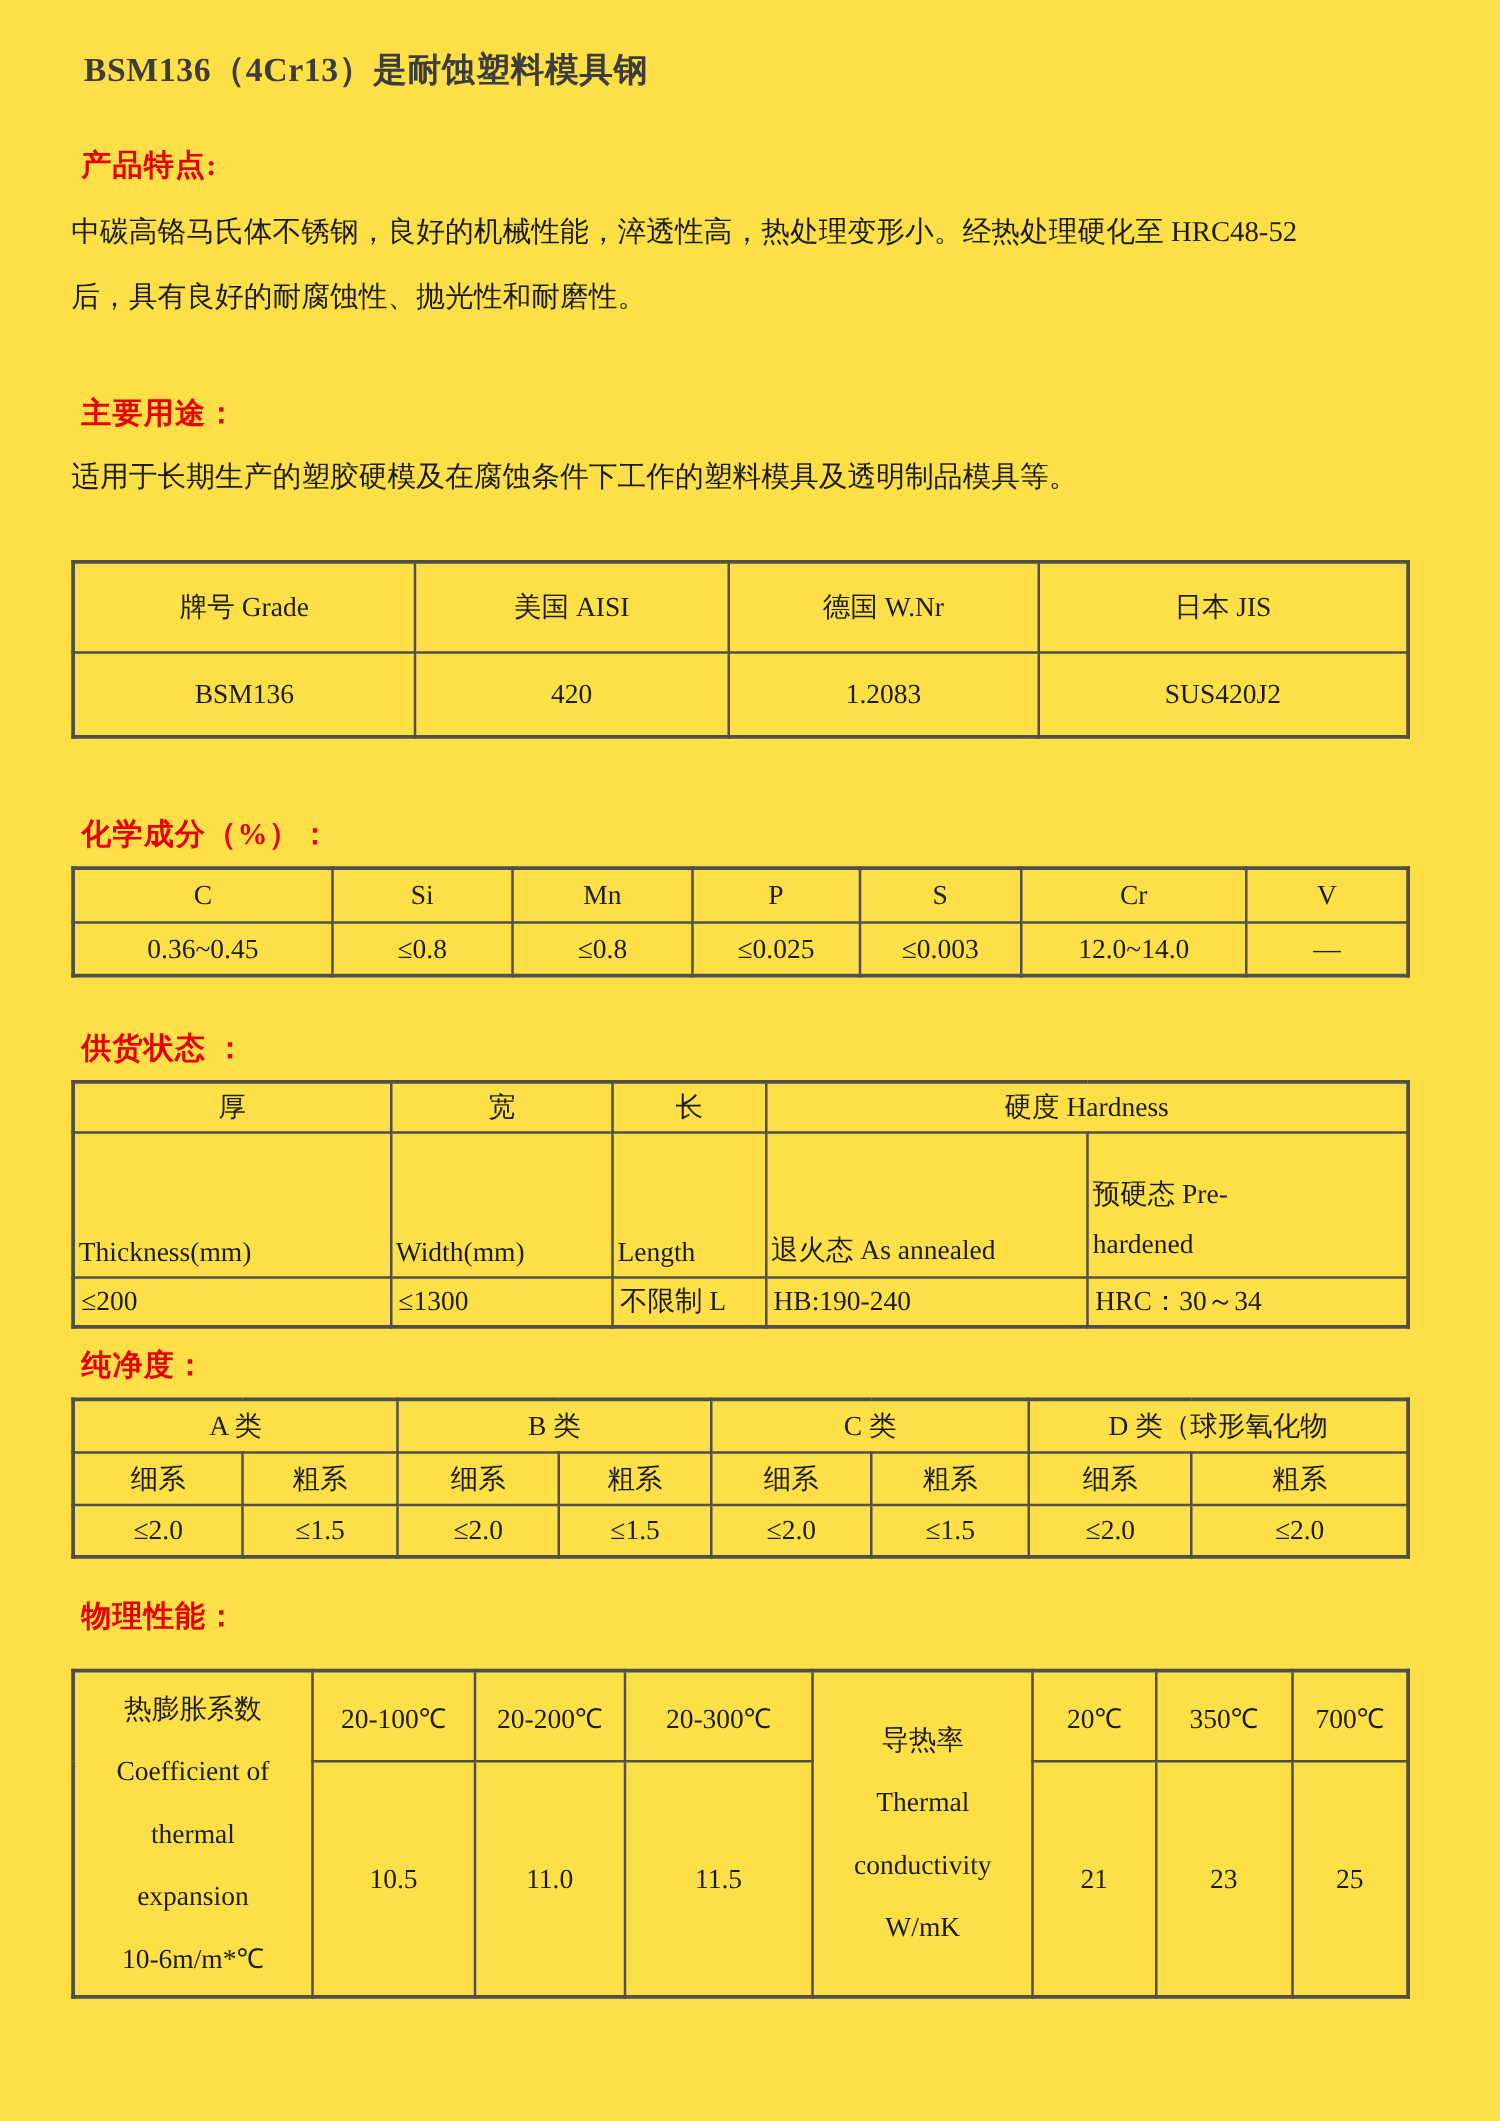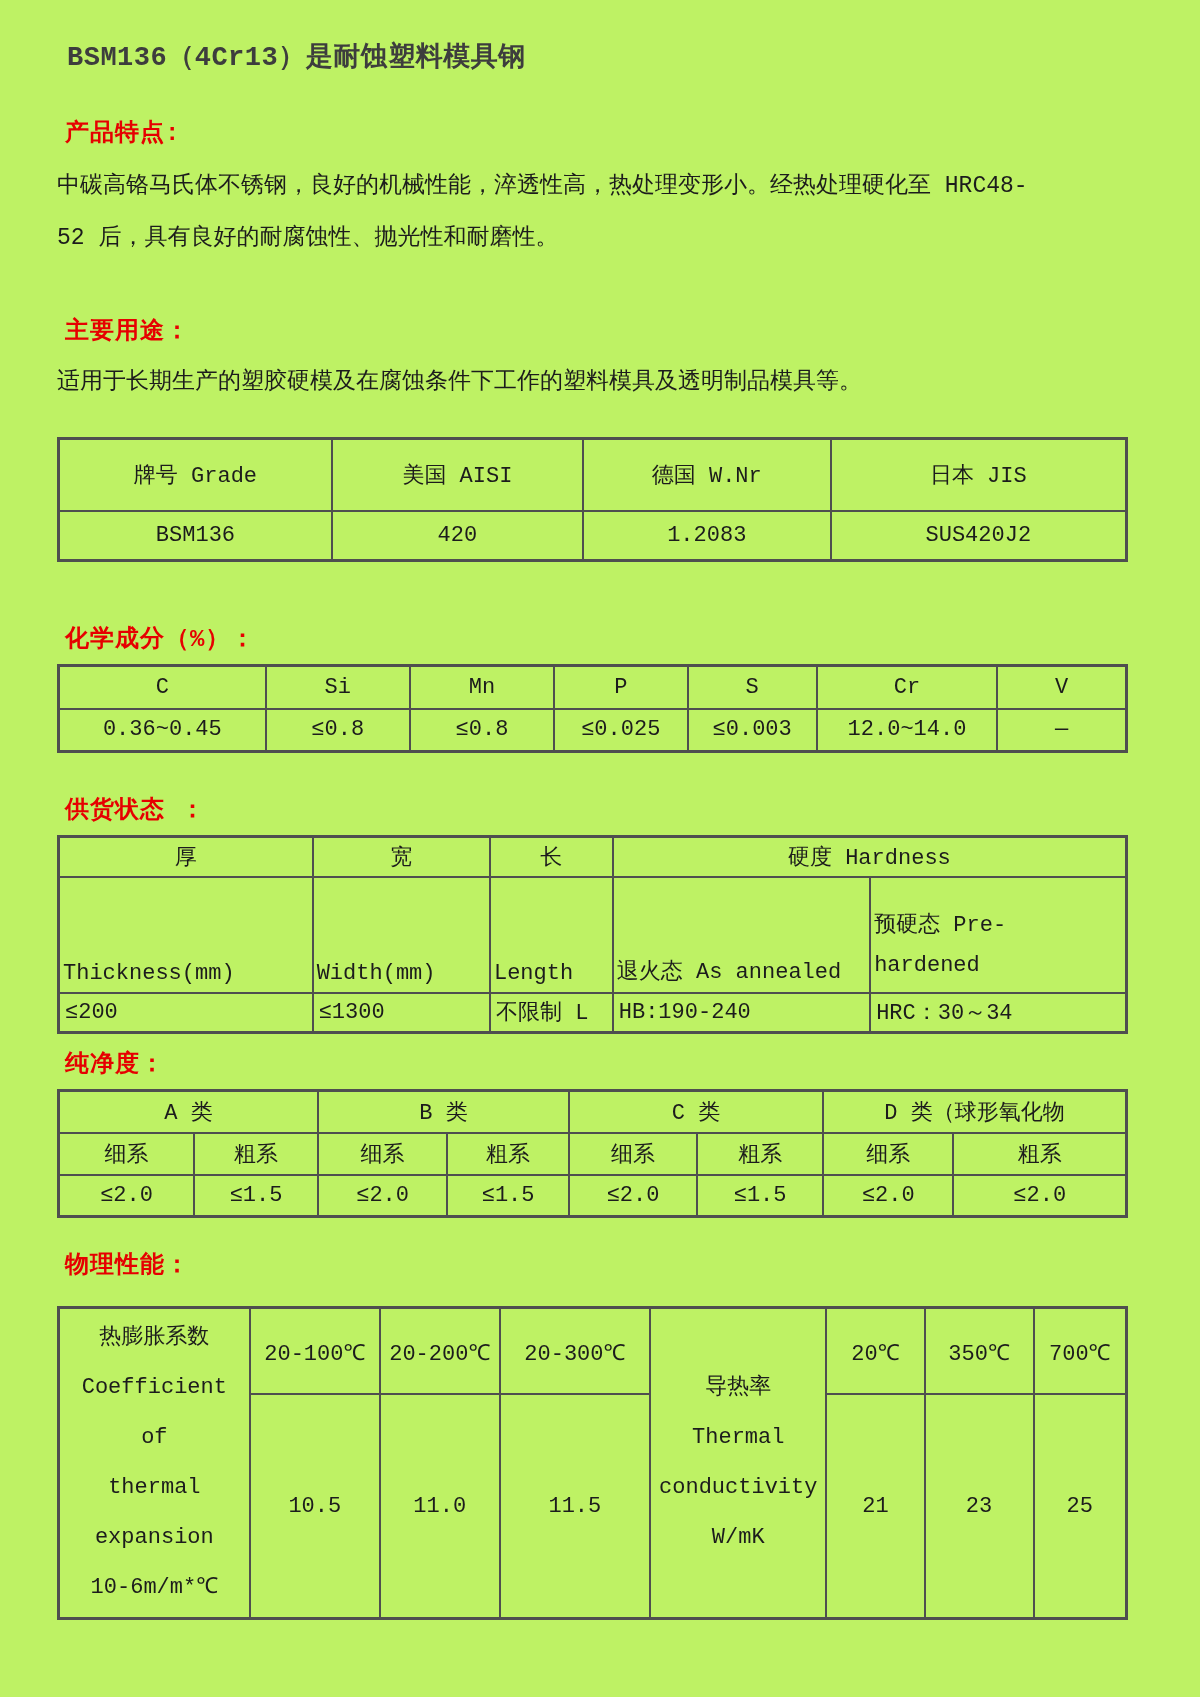--- a/index.html
+++ b/index.html
@@ -1,23 +1,23 @@
 <!DOCTYPE html>
 <html><head>
 <meta charset="utf-8">
 <style>
   html,body { margin:0; padding:0; background:#e9e9e9; }
   .page {
     position:relative;
     width:1200px; height:1697px;
     margin:0 auto;
-    background:#bef264;
+    background:#fde047;
     box-sizing:border-box;
     padding:38px 84px 0 57px;
-    font-family:Liberation Mono, monospace;
+    font-family:Liberation Serif, serif;
     color:#1c1c1c;
     overflow:hidden;
   }
   .doc-title {
     font-size:27px; font-weight:bold; color:#3d3d3d;
     margin:0 0 0 10px; letter-spacing:0.5px;
   }
   .red-heading {
     font-size:24px; font-weight:bold; color:#e60000;
     margin:0 0 0 8px; letter-spacing:1px;
@@ -30,21 +30,21 @@
     border-collapse:collapse; table-layout:fixed;
     width:1071px; margin-left:0;
     font-size:22px; color:#1c1c1c;
   }
   table, th, td { border:2px solid #4f4f4f; }
   table { border-width:3px; }
   td { text-align:center; vertical-align:middle; padding:2px 4px; box-sizing:border-box; }
 
   
   .grade-table td.hdr { height:72px; }
-  .grade-table td.val { height:50px; }
+  .grade-table td.val { height:68px; }
 
   
   .chem-table td { height:43px; }
 
   
   .supply-table td.r1 { height:40px; }
   .supply-table td.r2 { height:116px; vertical-align:bottom; text-align:left; padding:2px 2px 6px 3px; }
   .supply-table td.r3 { height:40px; text-align:left; padding-left:5px; }
   .supply-table .wrapbox { display:inline-block; max-width:185px; text-align:left; line-height:40px; }
 
@@ -55,21 +55,21 @@
   .phys-table td.hdr { height:71px; }
   .phys-table td.body { height:183px; }
   .phys-table td.biglabel { line-height:50px; padding:4px 2px;margin-top:40px; }
   .phys-table .lbl-line { display:block; }
 
   .mt-features { margin-top:42px; }
   .mt-para1 { margin-top:12px; }
   .mt-uses { margin-top:50px; }
   .mt-para2 { margin-top:10px; }
   .mt-grade { margin-top:46px; }
-  .mt-gradetable { margin-top:29px; }
+  .mt-gradetable { margin-top:40px; }
   .mt-chem { margin-top:60px; }
   .mt-chemtable { margin-top:10px; }
   .mt-supply { margin-top:40px; }
   .mt-supplytable { margin-top:10px; }
   .mt-purity { margin-top:13px; }
   .mt-puritytable { margin-top:10px; }
   .mt-phys { margin-top:30px; }
   .mt-phystable { margin-top:26px; }
 </style>
 </head>

